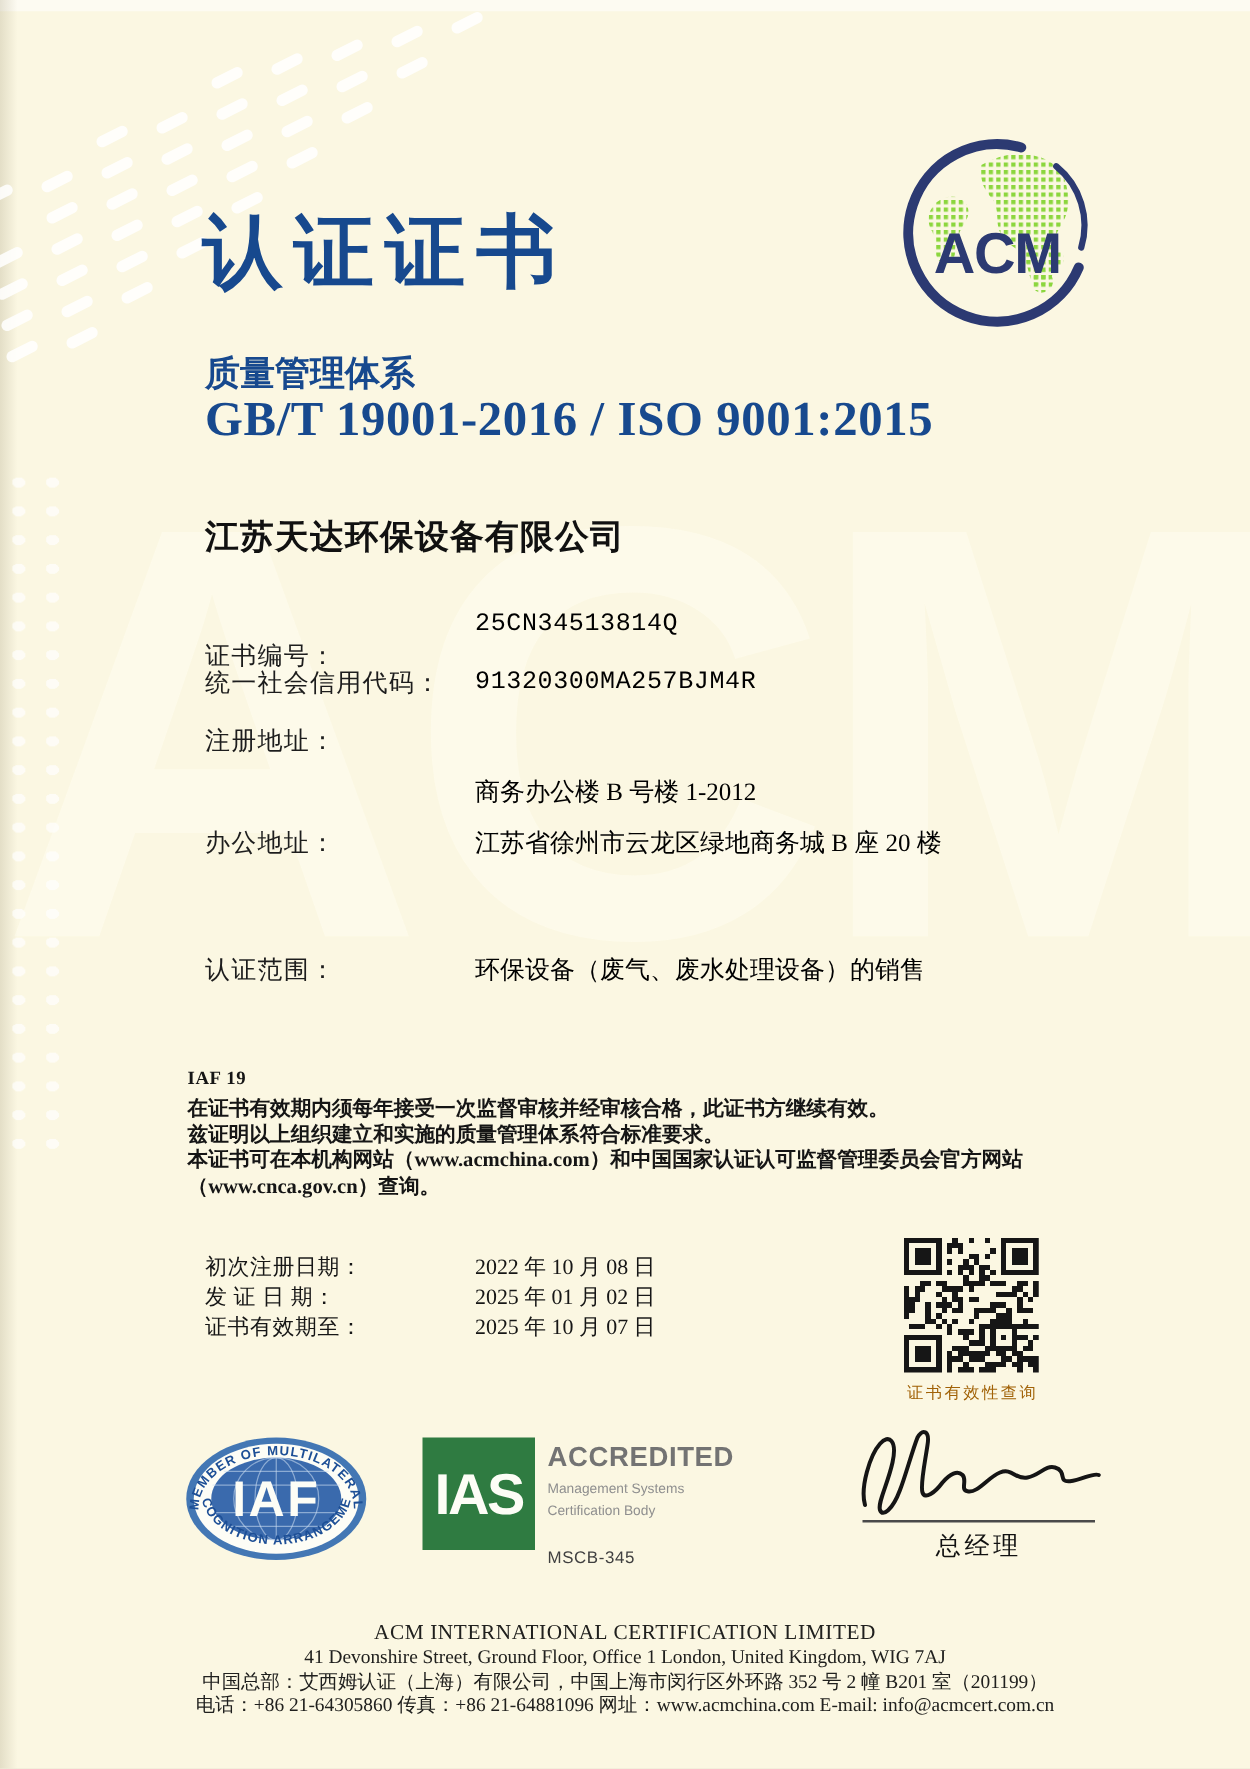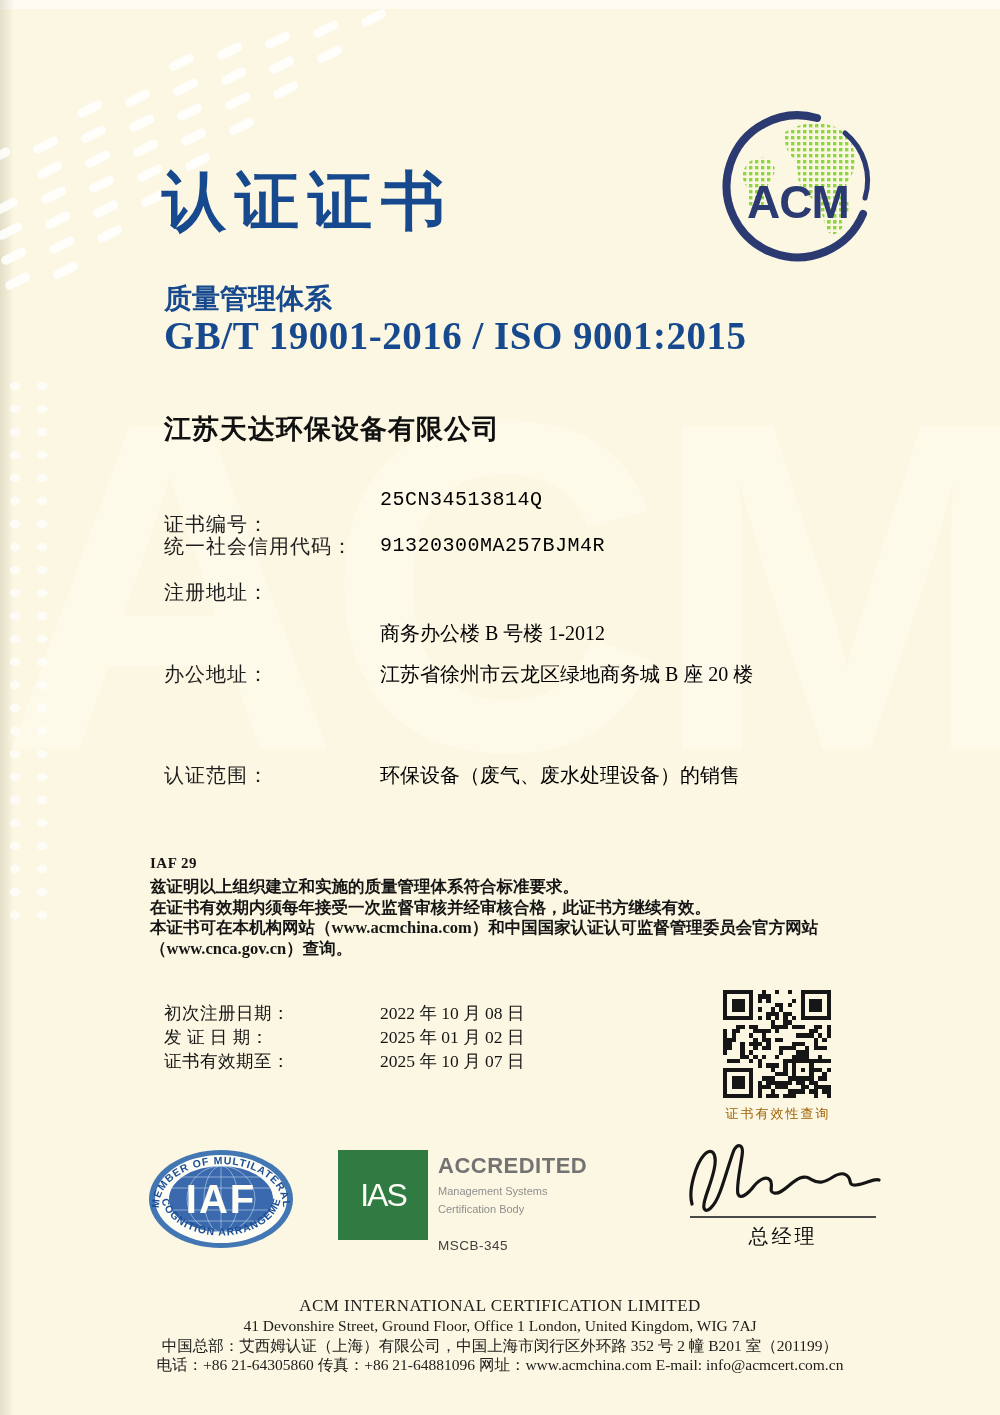--- a/index.html
+++ b/index.html
@@ -43,21 +43,21 @@
   .date-label{position:absolute;left:164px;font-size:17.5px;color:#161616;letter-spacing:.5px;}
   .date-value{position:absolute;left:380px;font-size:17.5px;color:#161616;}
   
   .qr-box{position:absolute;left:723px;top:990px;width:108px;height:108px;}
   .qr-caption{position:absolute;left:698px;top:1105px;width:160px;text-align:center;
     font-size:13px;letter-spacing:2px;color:#a16207;}
   
   .iaf-logo{position:absolute;left:146px;top:1148px;}
   .ias-box{position:absolute;left:338px;top:1150px;width:90px;height:90px;background:#2f7b41;
     display:flex;align-items:center;justify-content:center;}
-  .ias-abbr{font-family:"Liberation Sans",sans-serif;font-weight:400;font-size:32px;color:#fdfdf6;letter-spacing:-2px;}
+  .ias-abbr{font-family:"Liberation Sans",sans-serif;font-weight:700;font-size:46px;color:#fdfdf6;letter-spacing:-2px;}
   .ias-text{position:absolute;left:438px;top:1153px;font-family:"Liberation Sans","DejaVu Sans",sans-serif;}
   .ias-accredited{font-size:22px;font-weight:700;color:#737373;letter-spacing:.5px;}
   .ias-sub{font-size:11px;color:#8f8f8f;line-height:18px;margin-top:3px;}
   .ias-code{font-size:13.5px;color:#404040;margin-top:20px;letter-spacing:.5px;}
   .sig-svg{position:absolute;left:678px;top:1142px;}
   .sig-line{position:absolute;left:690px;top:1216px;width:186px;height:2px;background:#4a4a4a;}
   .sig-role{position:absolute;left:690px;top:1223px;width:186px;text-align:center;
     font-size:20px;font-weight:400;color:#111;letter-spacing:3px;}
   
   .footer{position:absolute;left:0;top:1295px;width:100%;text-align:center;color:#20201e;}
@@ -148,23 +148,23 @@
   <div class="row-label" style="top:579px">注册地址：</div>
   <div class="row-value" style="top:620px">商务办公楼 B 号楼 1-2012</div>
 
   <div class="row-label" style="top:661px">办公地址：</div>
   <div class="row-value" style="top:661px">江苏省徐州市云龙区绿地商务城 B 座 20 楼</div>
 
   <div class="row-label" style="top:762px">认证范围：</div>
   <div class="row-value" style="top:762px">环保设备（废气、废水处理设备）的销售</div>
 
   <div class="statement">
-    <div class="head">IAF 29</div>
+    <div class="head">IAF 19</div>
+    <div class="line">在证书有效期内须每年接受一次监督审核并经审核合格，此证书方继续有效。</div>
     <div class="line">兹证明以上组织建立和实施的质量管理体系符合标准要求。</div>
-    <div class="line">在证书有效期内须每年接受一次监督审核并经审核合格，此证书方继续有效。</div>
     <div class="line">本证书可在本机构网站（www.acmchina.com）和中国国家认证认可监督管理委员会官方网站</div>
     <div class="line">（www.cnca.gov.cn）查询。</div>
   </div>
 
   <div class="date-label" style="top:1001px">初次注册日期：</div>
   <div class="date-value" style="top:1001px">2022 年 10 月 08 日</div>
   <div class="date-label" style="top:1025px">发 证 日 期：</div>
   <div class="date-value" style="top:1025px">2025 年 01 月 02 日</div>
   <div class="date-label" style="top:1049px">证书有效期至：</div>
   <div class="date-value" style="top:1049px">2025 年 10 月 07 日</div>

